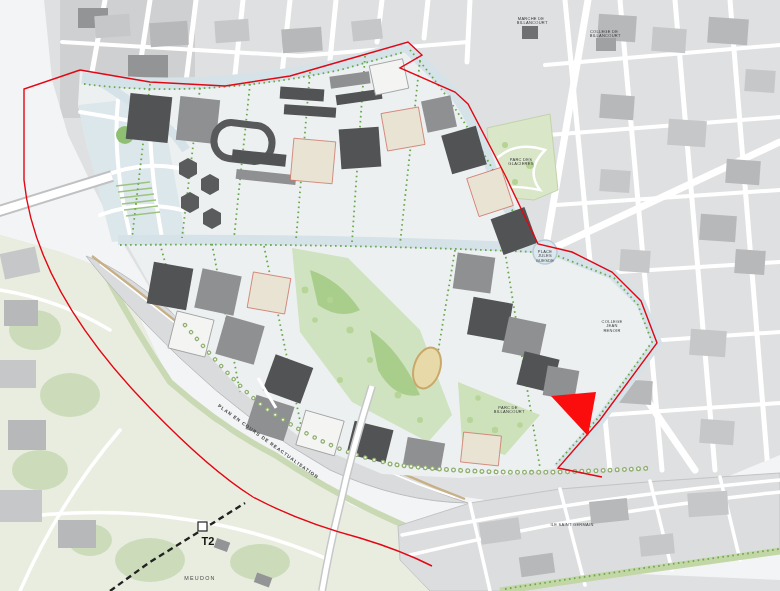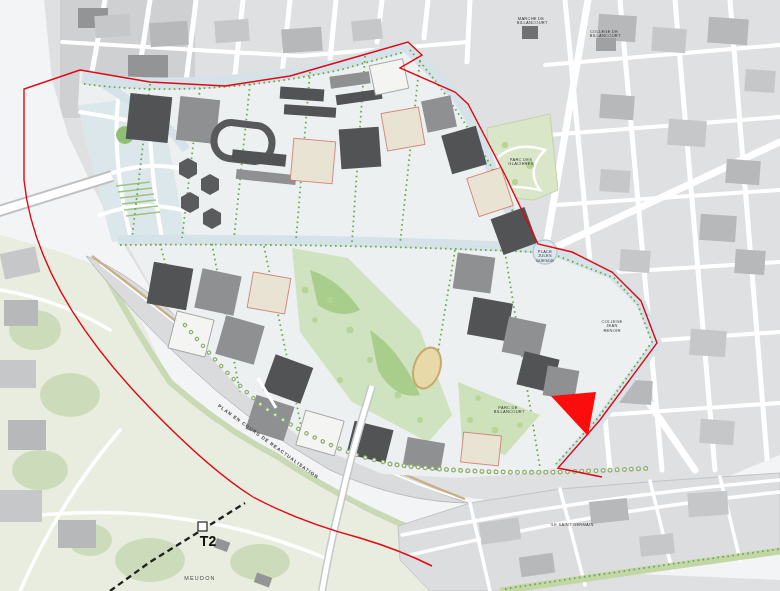--- a/index.html
+++ b/index.html
@@ -4,21 +4,21 @@
 <style>
   html,body{margin:0;padding:0;background:#ffffff;}
   .stage{position:relative;width:780px;height:591px;overflow:hidden;background:#fdfdfd;
          font-family:"Liberation Sans",sans-serif;}
   .stage svg{position:absolute;left:0;top:0;}
   .map-label{position:absolute;color:#3c3c3c;text-align:center;line-height:1.15;
              letter-spacing:.4px;font-size:6.5px;
              transform:translate(-50%,-50%) scale(.62);z-index:5;}
   .lbl-plan{font-size:7.5px;font-weight:bold;white-space:nowrap;letter-spacing:1.6px;color:#444;
             transform:translate(-50%,-50%) rotate(36deg) scale(.62);}
-  .lbl-t2{font-size:14px;font-weight:bold;color:#111;letter-spacing:0;
+  .lbl-t2{font-size:11px;font-weight:bold;color:#111;letter-spacing:0;
           transform:translate(-50%,-50%);}
   .lbl-meudon{font-size:6px;letter-spacing:1.4px;color:#4a4a4a;white-space:nowrap;
               transform:translate(-50%,-50%) scale(.9);}
   .lbl-ile{white-space:nowrap;}
   .b1{fill:#c6c7c9}.b2{fill:#b7b8ba}.b3{fill:#939496}
   .bd{fill:#525355}.bm{fill:#8f9092}
   .bw{fill:#f4f4f2;stroke:#9a9b9d;stroke-width:.8}
   .cream{fill:#e9e3d4;stroke:#cc6a5a;stroke-width:.7}
   .st{stroke:#ffffff;stroke-linecap:round;fill:none}
   .trow{fill:none;stroke:#69a84c;stroke-width:1.8;stroke-dasharray:1.6 3.4}

